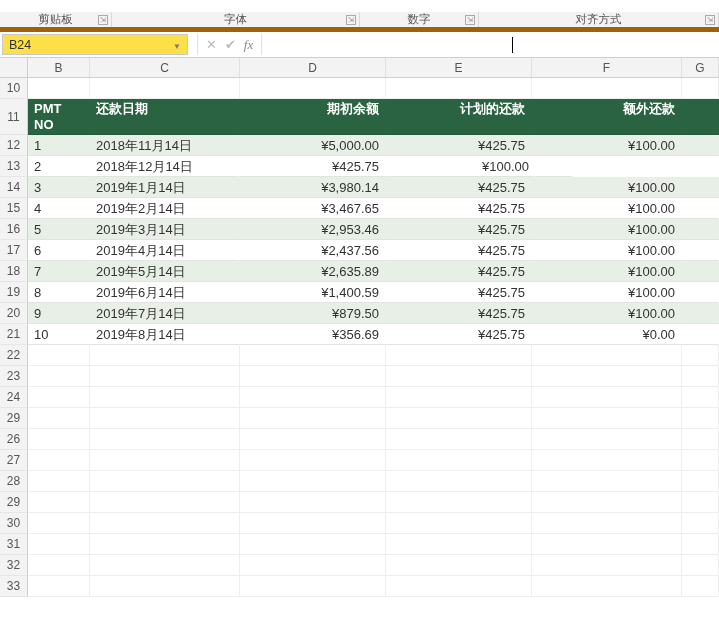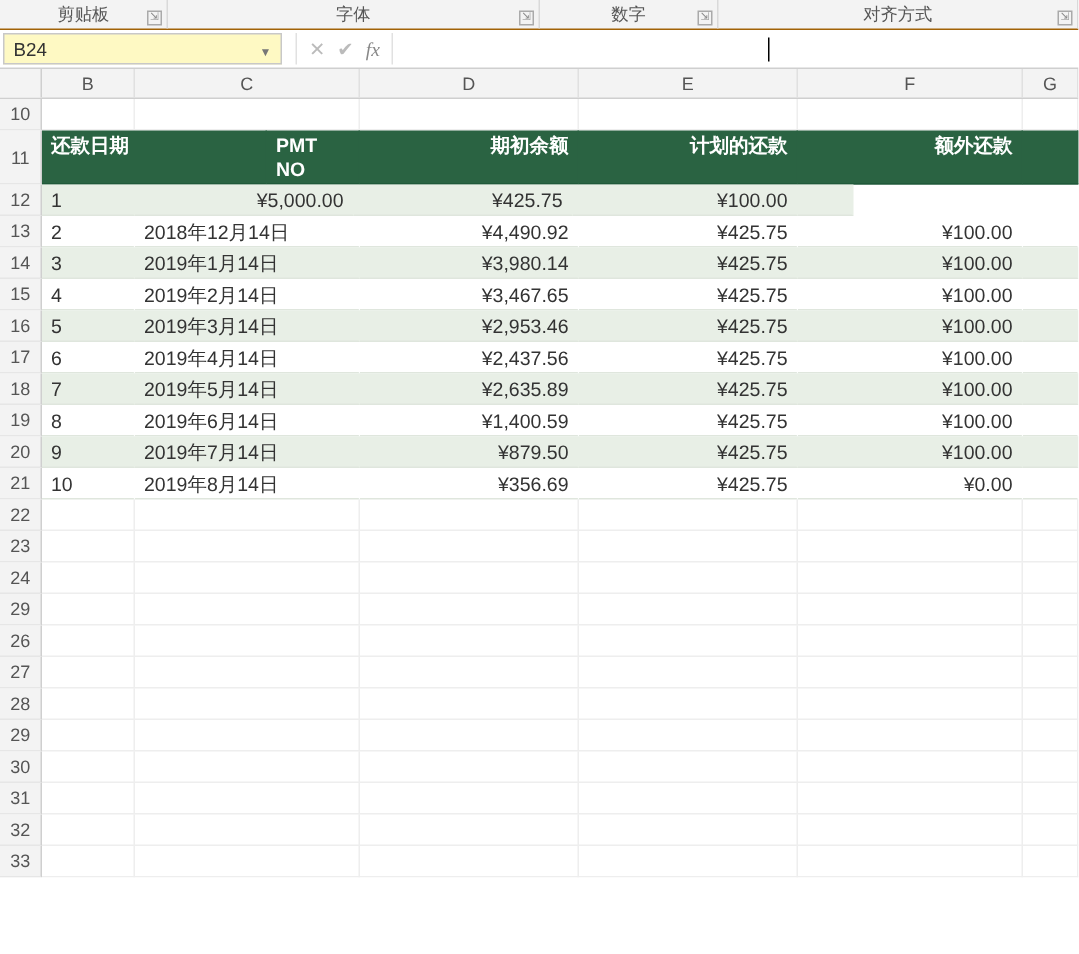--- a/index.html
+++ b/index.html
@@ -10,23 +10,24 @@
     color: #333;
     background: #fff;
     width: 719px;
     overflow: hidden;
   }
   
   .ribbon-groups {
     display: flex;
     height: 20px;
     background: #f3f3f3;
-    border-bottom: 1px solid #a16207;
+    border-bottom: 5px solid #a16207;
     font-size: 11.5px;
     color: #555;
+    margin-top: 12px;
   }
   .ribbon-group {
     position: relative;
     display: flex;
     align-items: center;
     justify-content: center;
     border-right: 1px solid #d9d9d9;
   }
   .ribbon-group .dlg {
     position: absolute;
@@ -51,21 +52,21 @@
   }
   .name-box {
     width: 186px;
     border: 1px solid #c8c8c8;
     margin: 2px 0 2px 2px;
     display: flex;
     align-items: center;
     padding: 0 6px;
     font-size: 12.5px;
     position: relative;
-    background: #fef9c3;
+    background: #fde047;
   }
   .name-box .dd {
     position: absolute;
     right: 4px;
     top: 4px;
     width: 12px;
     height: 14px;
     display: flex;
     align-items: center;
     justify-content: center;
@@ -238,40 +239,40 @@
         <div class="row-h">10</div>
         <div class="cell c-B"></div>
         <div class="cell c-C"></div>
         <div class="cell c-D"></div>
         <div class="cell c-E"></div>
         <div class="cell c-F"></div>
         <div class="cell c-G"></div>
       </div>
       <div class="row hdr-row">
         <div class="row-h">11</div>
+        <div class="cell c-B two-line">PMT NO</div>
         <div class="cell c-C">还款日期</div>
-        <div class="cell c-B two-line">PMT NO</div>
         <div class="cell c-D num">期初余额</div>
         <div class="cell c-E num">计划的还款</div>
         <div class="cell c-F num">额外还款</div>
         <div class="cell c-G"></div>
       </div>
       <div class="row data-row banded">
         <div class="row-h">12</div>
         <div class="cell c-B">1</div>
+        <div class="cell c-C">2018年11月14日</div>
         <div class="cell c-D num">¥5,000.00</div>
         <div class="cell c-E num">¥425.75</div>
         <div class="cell c-F num">¥100.00</div>
         <div class="cell c-G"></div>
       </div>
       <div class="row data-row">
         <div class="row-h">13</div>
         <div class="cell c-B">2</div>
         <div class="cell c-C">2018年12月14日</div>
-        <div class="cell c-D num">¥4,490.92</div>
         <div class="cell c-E num">¥425.75</div>
         <div class="cell c-F num">¥100.00</div>
         <div class="cell c-G"></div>
       </div>
       <div class="row data-row banded">
         <div class="row-h">14</div>
         <div class="cell c-B">3</div>
         <div class="cell c-C">2019年1月14日</div>
         <div class="cell c-D num">¥3,980.14</div>
         <div class="cell c-E num">¥425.75</div>

